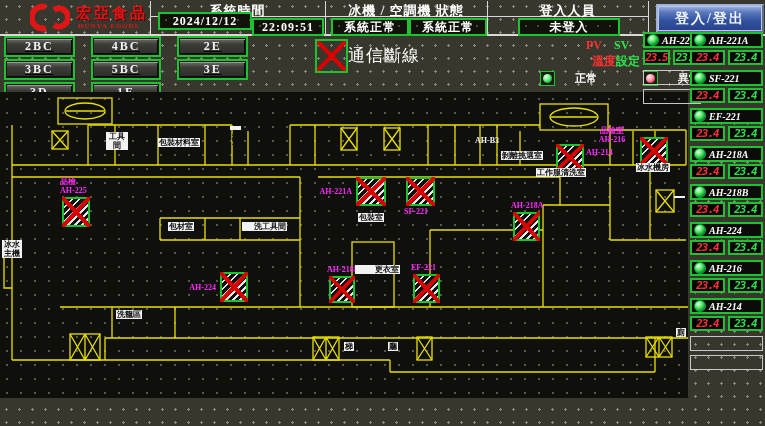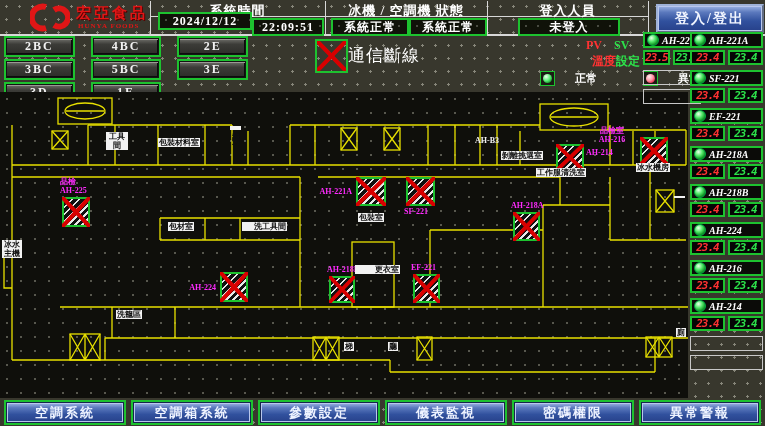--- a/index.html
+++ b/index.html
@@ -98,21 +98,21 @@
 
   <div class="abs hdr-label" style="left:325px;top:2px;width:162px;">冰機 / 空調機 狀態</div>
   <div class="abs field" style="left:331px;top:18px;width:74px;height:14px;">系統正常</div>
   <div class="abs field" style="left:409px;top:18px;width:74px;height:14px;">系統正常</div>
 
   <div class="abs hdr-label" style="left:487px;top:2px;width:161px;">登入人員</div>
   <div class="abs field" style="left:518px;top:18px;width:98px;height:14px;">未登入</div>
 
   <div class="abs blue-btn" id="login-btn" style="left:656px;top:4px;width:104px;height:25px;">登入/登出</div>
 
-  <div class="abs" style="left:4px;top:36px;width:244px;height:56px;display:grid;grid-template-columns:repeat(3,1fr);grid-template-rows:repeat(3,1fr);gap:2px 16px;">
+  <div class="abs" style="left:4px;top:36px;width:244px;height:56px;display:grid;grid-template-columns:repeat(3,1fr);grid-template-rows:repeat(3,1fr);gap:2px 16px;text-decoration:underline;">
     <div class="fframe">
         <div class="fbtn">2BC</div>
       </div>
     <div class="fframe">
         <div class="fbtn">4BC</div>
       </div>
     <div class="fframe">
         <div class="fbtn">2E</div>
       </div>
     <div class="fframe">
@@ -312,34 +312,14 @@
       <div class="unit-name" style="position: absolute; left: 690px; top: 298px; width: 73px; height: 16px; pointer-events: auto;">
         <i></i>
         <span>AH-214</span>
       </div>
       <div class="val pv" style="position: absolute; left: 690px; top: 316px; width: 35px; height: 15px;">23.4</div>
       <div class="val sv" style="position: absolute; left: 728px; top: 316px; width: 35px; height: 15px;">23.4</div>
       <div class="empty-row" style="position: absolute; left: 690px; top: 336px; width: 73px; height: 15px;"></div>
       <div class="empty-row" style="position: absolute; left: 690px; top: 355px; width: 73px; height: 15px;"></div>
     </div>
 
-  <div class="abs" id="nav">
-    <div class="nav-btn">
-        <div>空調系統</div>
-      </div>
-    <div class="nav-btn">
-        <div>空調箱系統</div>
-      </div>
-    <div class="nav-btn">
-        <div>參數設定</div>
-      </div>
-    <div class="nav-btn">
-        <div>儀表監視</div>
-      </div>
-    <div class="nav-btn">
-        <div>密碼權限</div>
-      </div>
-    <div class="nav-btn">
-        <div>異常警報</div>
-      </div>
-  </div>
 
 </div>
 
 </body></html>

